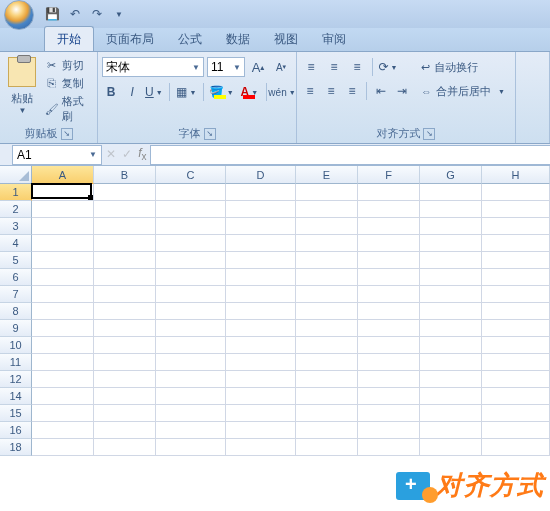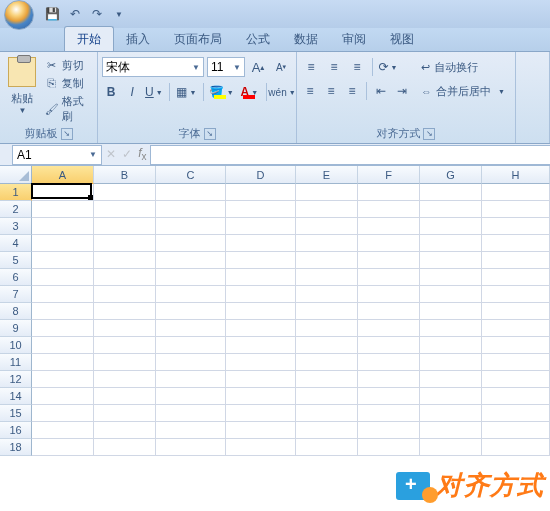--- a/index.html
+++ b/index.html
@@ -5,21 +5,21 @@
 * { margin:0; padding:0; box-sizing:border-box; font-family:"Microsoft YaHei","SimSun",Arial,sans-serif; }
 body { width:550px; height:511px; background:#fff; overflow:hidden; position:relative; font-size:12px; }
 
 
 .titlebar { height:28px; background:linear-gradient(#c7dbf3,#b5cde9); display:flex; align-items:center; }
 .office-btn { width:30px; height:30px; margin:2px 0 0 4px; border-radius:50%; background:radial-gradient(circle at 40% 30%,#fff 0,#f9d27c 25%,#e6a03a 45%,#4a86c7 60%,#2d5f9e 100%); border:1px solid #8aa7c8; position:relative; z-index:3; }
 .qat { display:flex; gap:4px; margin-left:10px; align-items:center; }
 .qat-btn { width:18px; height:18px; display:flex; align-items:center; justify-content:center; color:#3b5a82; }
 
 
-.tabstrip { height:24px; background:linear-gradient(#c2d9f2,#b6cfea); display:flex; align-items:flex-end; padding-left:64px; border-bottom:1px solid #8aa7c8;text-align:center; }
+.tabstrip { height:24px; background:linear-gradient(#c2d9f2,#b6cfea); display:flex; align-items:flex-end; padding-left:44px; border-bottom:1px solid #8aa7c8;text-align:center; }
 .tab { padding:4px 12px 3px; color:#3b5a82; cursor:pointer; }
 .tab.active { background:#e4ecf7; border:1px solid #8aa7c8; border-bottom:none; border-radius:3px 3px 0 0; color:#15428b; }
 
 
 .ribbon { height:92px; background:linear-gradient(#e4ecf7,#cddff0); display:flex; border-bottom:1px solid #8aa7c8; }
 .group { border-right:1px solid #aac1dc; display:flex; flex-direction:column; padding:3px 4px 0; }
 .group-body { flex:1; display:flex; gap:4px; }
 .group-label { text-align:center; font-size:11px; color:#4a6a94; padding:1px 0 2px; display:flex; justify-content:center; align-items:center; gap:3px; }
 .dialog-launcher { width:12px; height:12px; border:1px solid #8aa7c8; font-size:8px; line-height:9px; color:#4a6a94; }
 
@@ -84,26 +84,25 @@
   <div class="qat">
     <div class="qat-btn">💾</div>
     <div class="qat-btn">↶</div>
     <div class="qat-btn">↷</div>
     <div class="qat-btn" style="font-size:8px;">▼</div>
   </div>
 </div>
 
 <div class="tabstrip" id="tabstrip">
     <div class="tab active">开始</div>
-    <div class="tab">插入</div>
     <div class="tab">页面布局</div>
     <div class="tab">公式</div>
     <div class="tab">数据</div>
+    <div class="tab">视图</div>
     <div class="tab">审阅</div>
-    <div class="tab">视图</div>
   </div>
 
 <div class="ribbon">
 
   <div class="group" style="width:98px;">
     <div class="group-body">
       <div class="paste-col">
         <div class="paste-icon"></div>
         <div class="paste-label">粘贴</div>
         <div class="paste-dd">▼</div>

